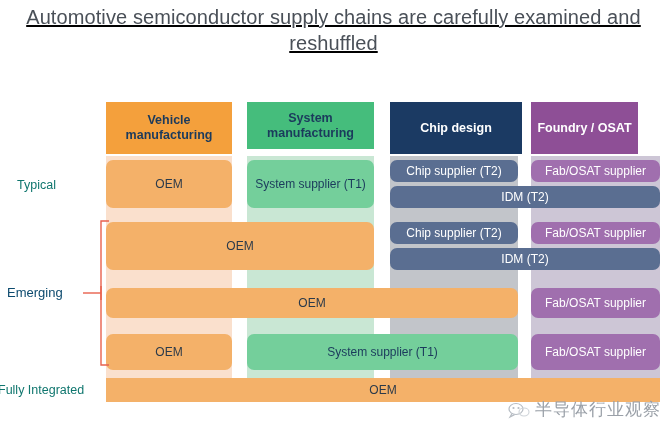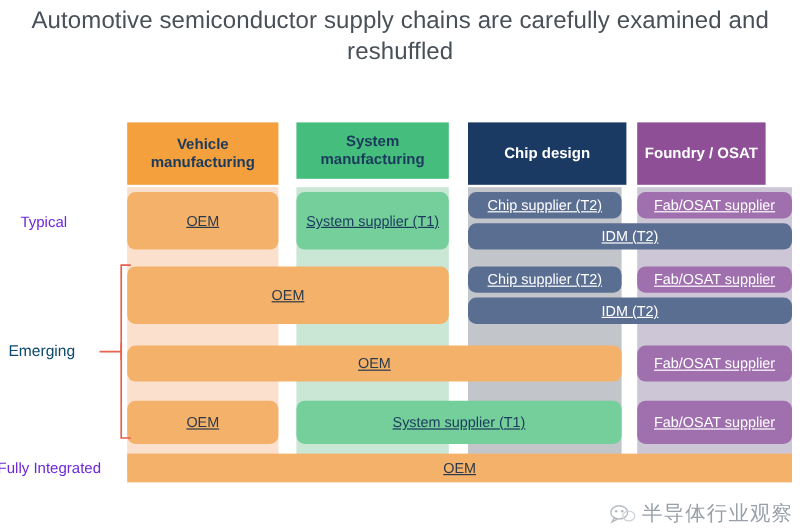--- a/index.html
+++ b/index.html
@@ -15,20 +15,21 @@
     position: relative;
   }
 
   
   #title-block {
     position: absolute;
     left: 0;
     top: 0;
     width: 667px;
     text-align: center;
+    text-decoration: underline;
   }
   #chart-title {
     font-size: 20px;
     line-height: 26px;
     color: #4a5058;
     font-weight: 400;
     padding-top: 4px;
     letter-spacing: 0.1px;
   }
   #chart-source {
@@ -68,45 +69,44 @@
   .pill {
     position: absolute;
     z-index: 4;
     display: flex;
     align-items: center;
     justify-content: center;
     text-align: center;
     border-radius: 7px;
     font-size: 12px;
     line-height: 14px;
-    text-decoration: underline;
   }
   .pill.flat { border-radius: 0; }
 
   .rowlabel {
     position: absolute;
     z-index: 5;
     font-size: 12.5px;
-    color: #6d28d9;
+    color: #0f766e;
     white-space: nowrap;
   }
   .rowlabel.emerging { color: #0c4a6e; font-size: 13px; }
 
   
   #emerging-bracket {
     position: absolute;
     z-index: 6;
   }
 
   
   #watermark {
     position: absolute;
     z-index: 8;
     right: 6px;
-    bottom: 2px;
+    bottom: 20px;
     text-align: right;
   }
   #watermark-row {
     display: flex;
     align-items: center;
     justify-content: flex-end;
     gap: 5px;
   }
   #watermark-text {
     font-size: 17px;

